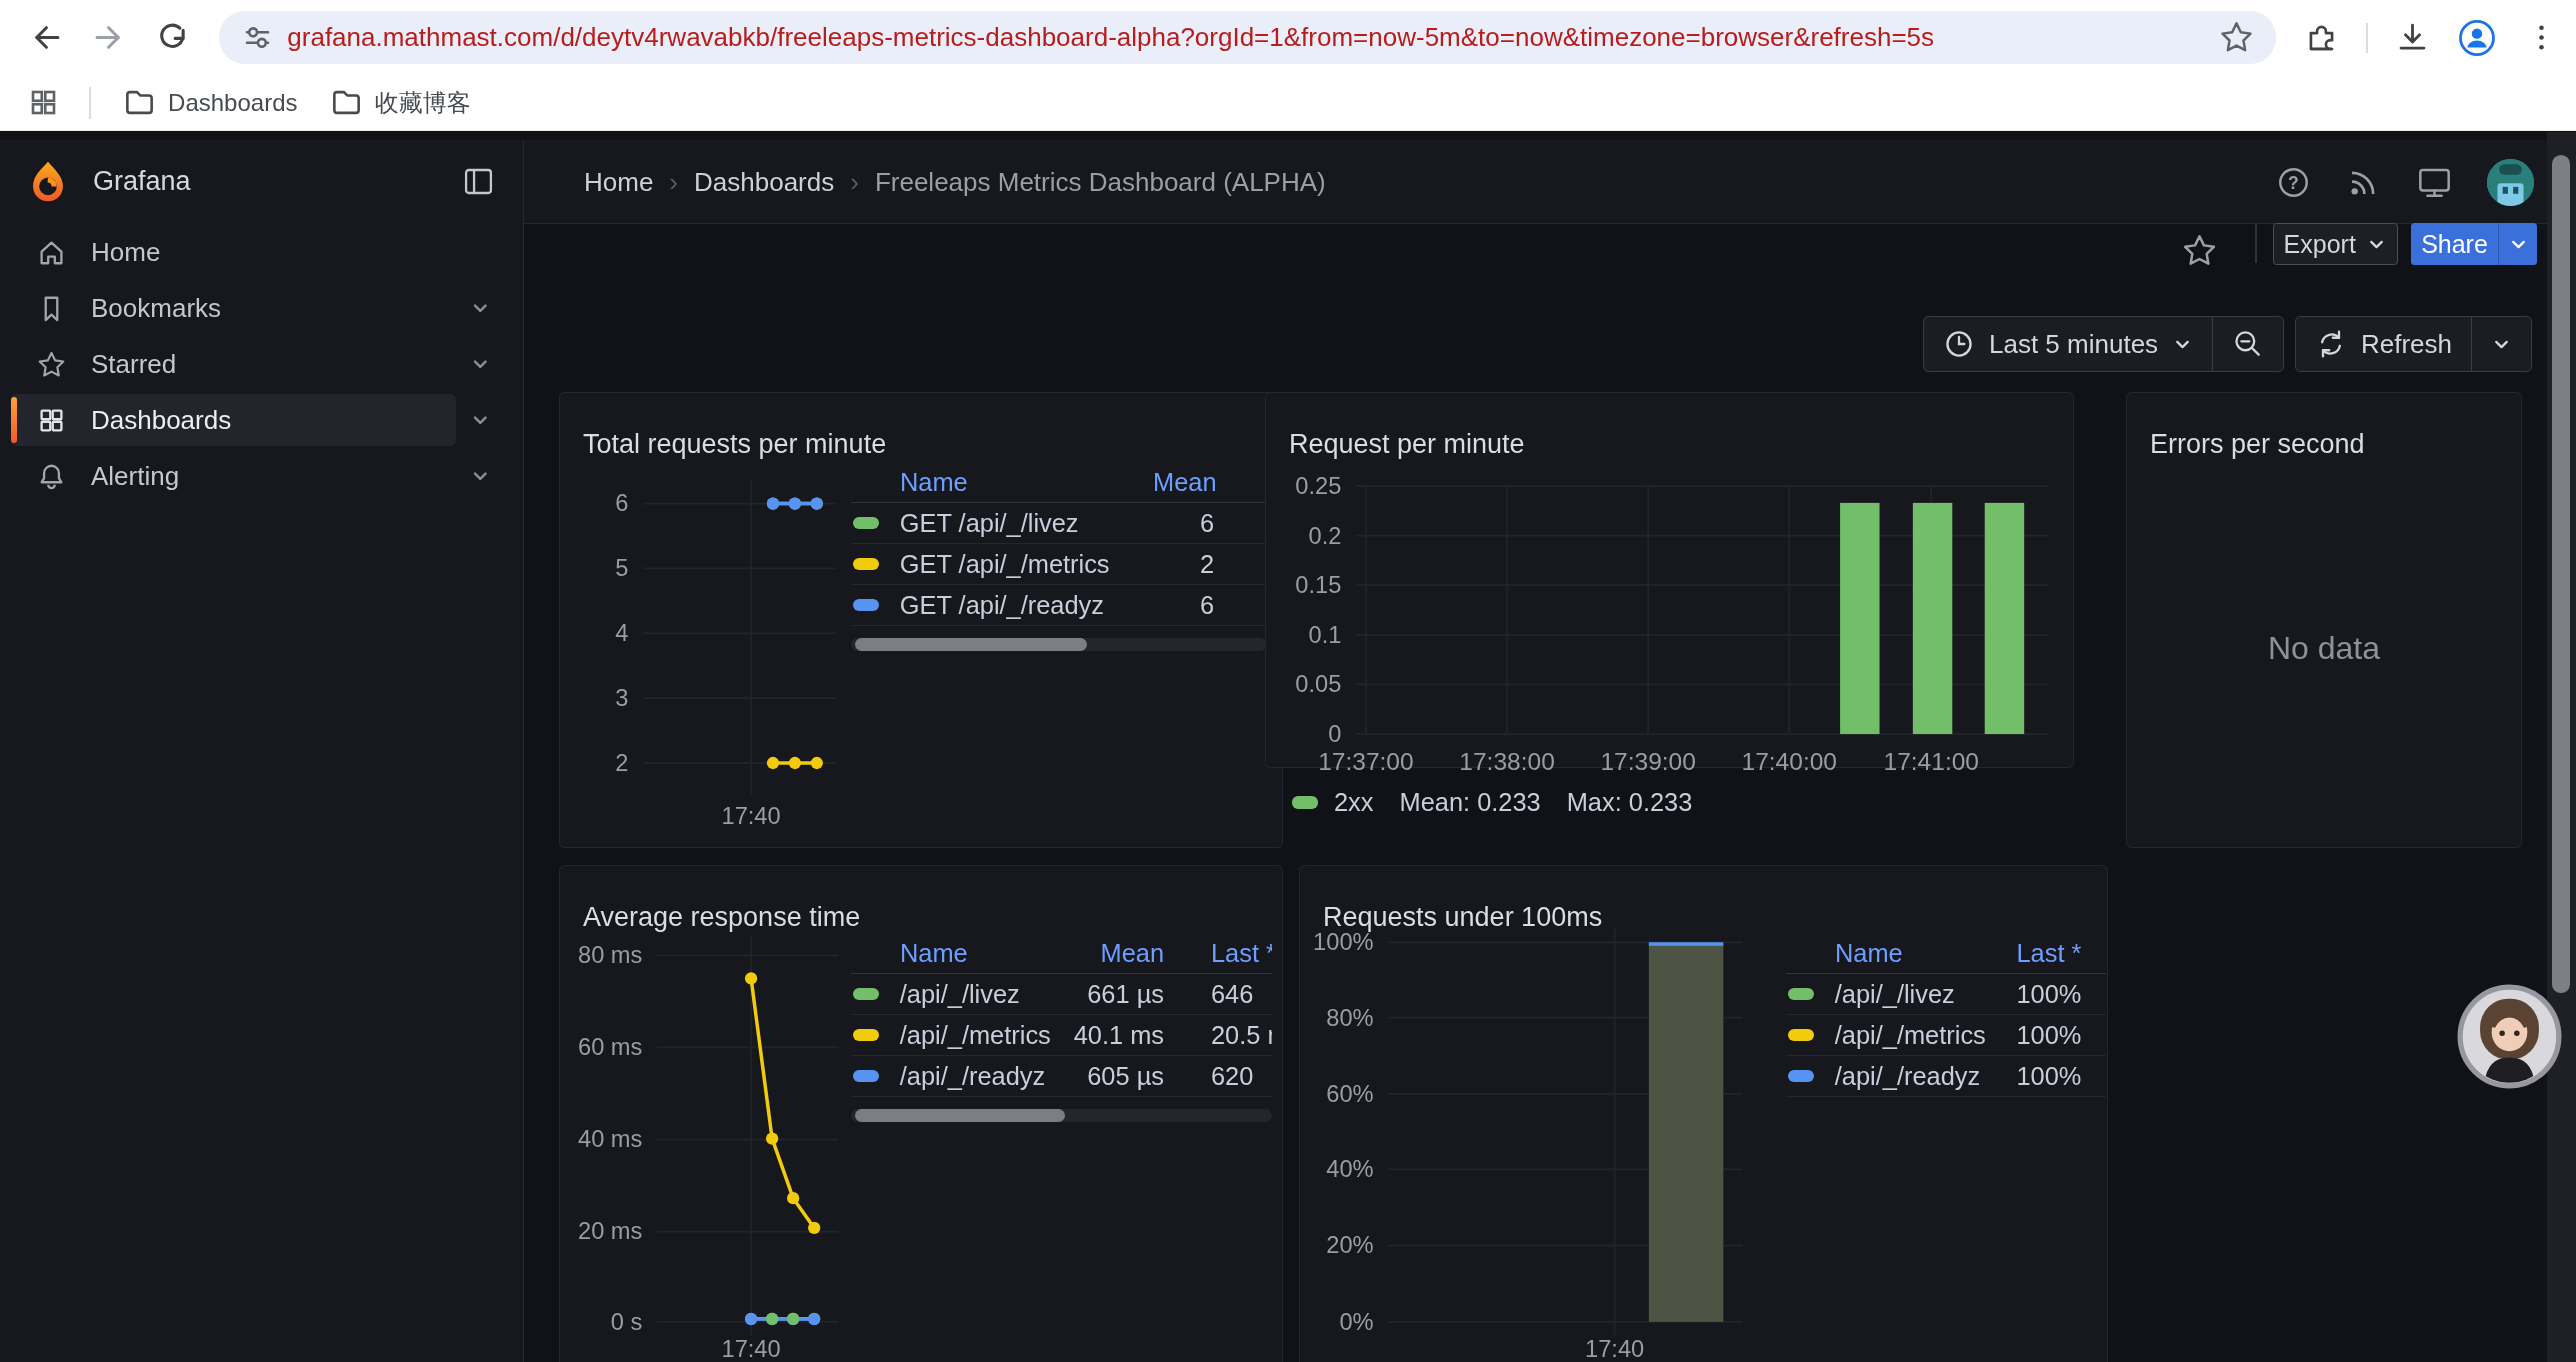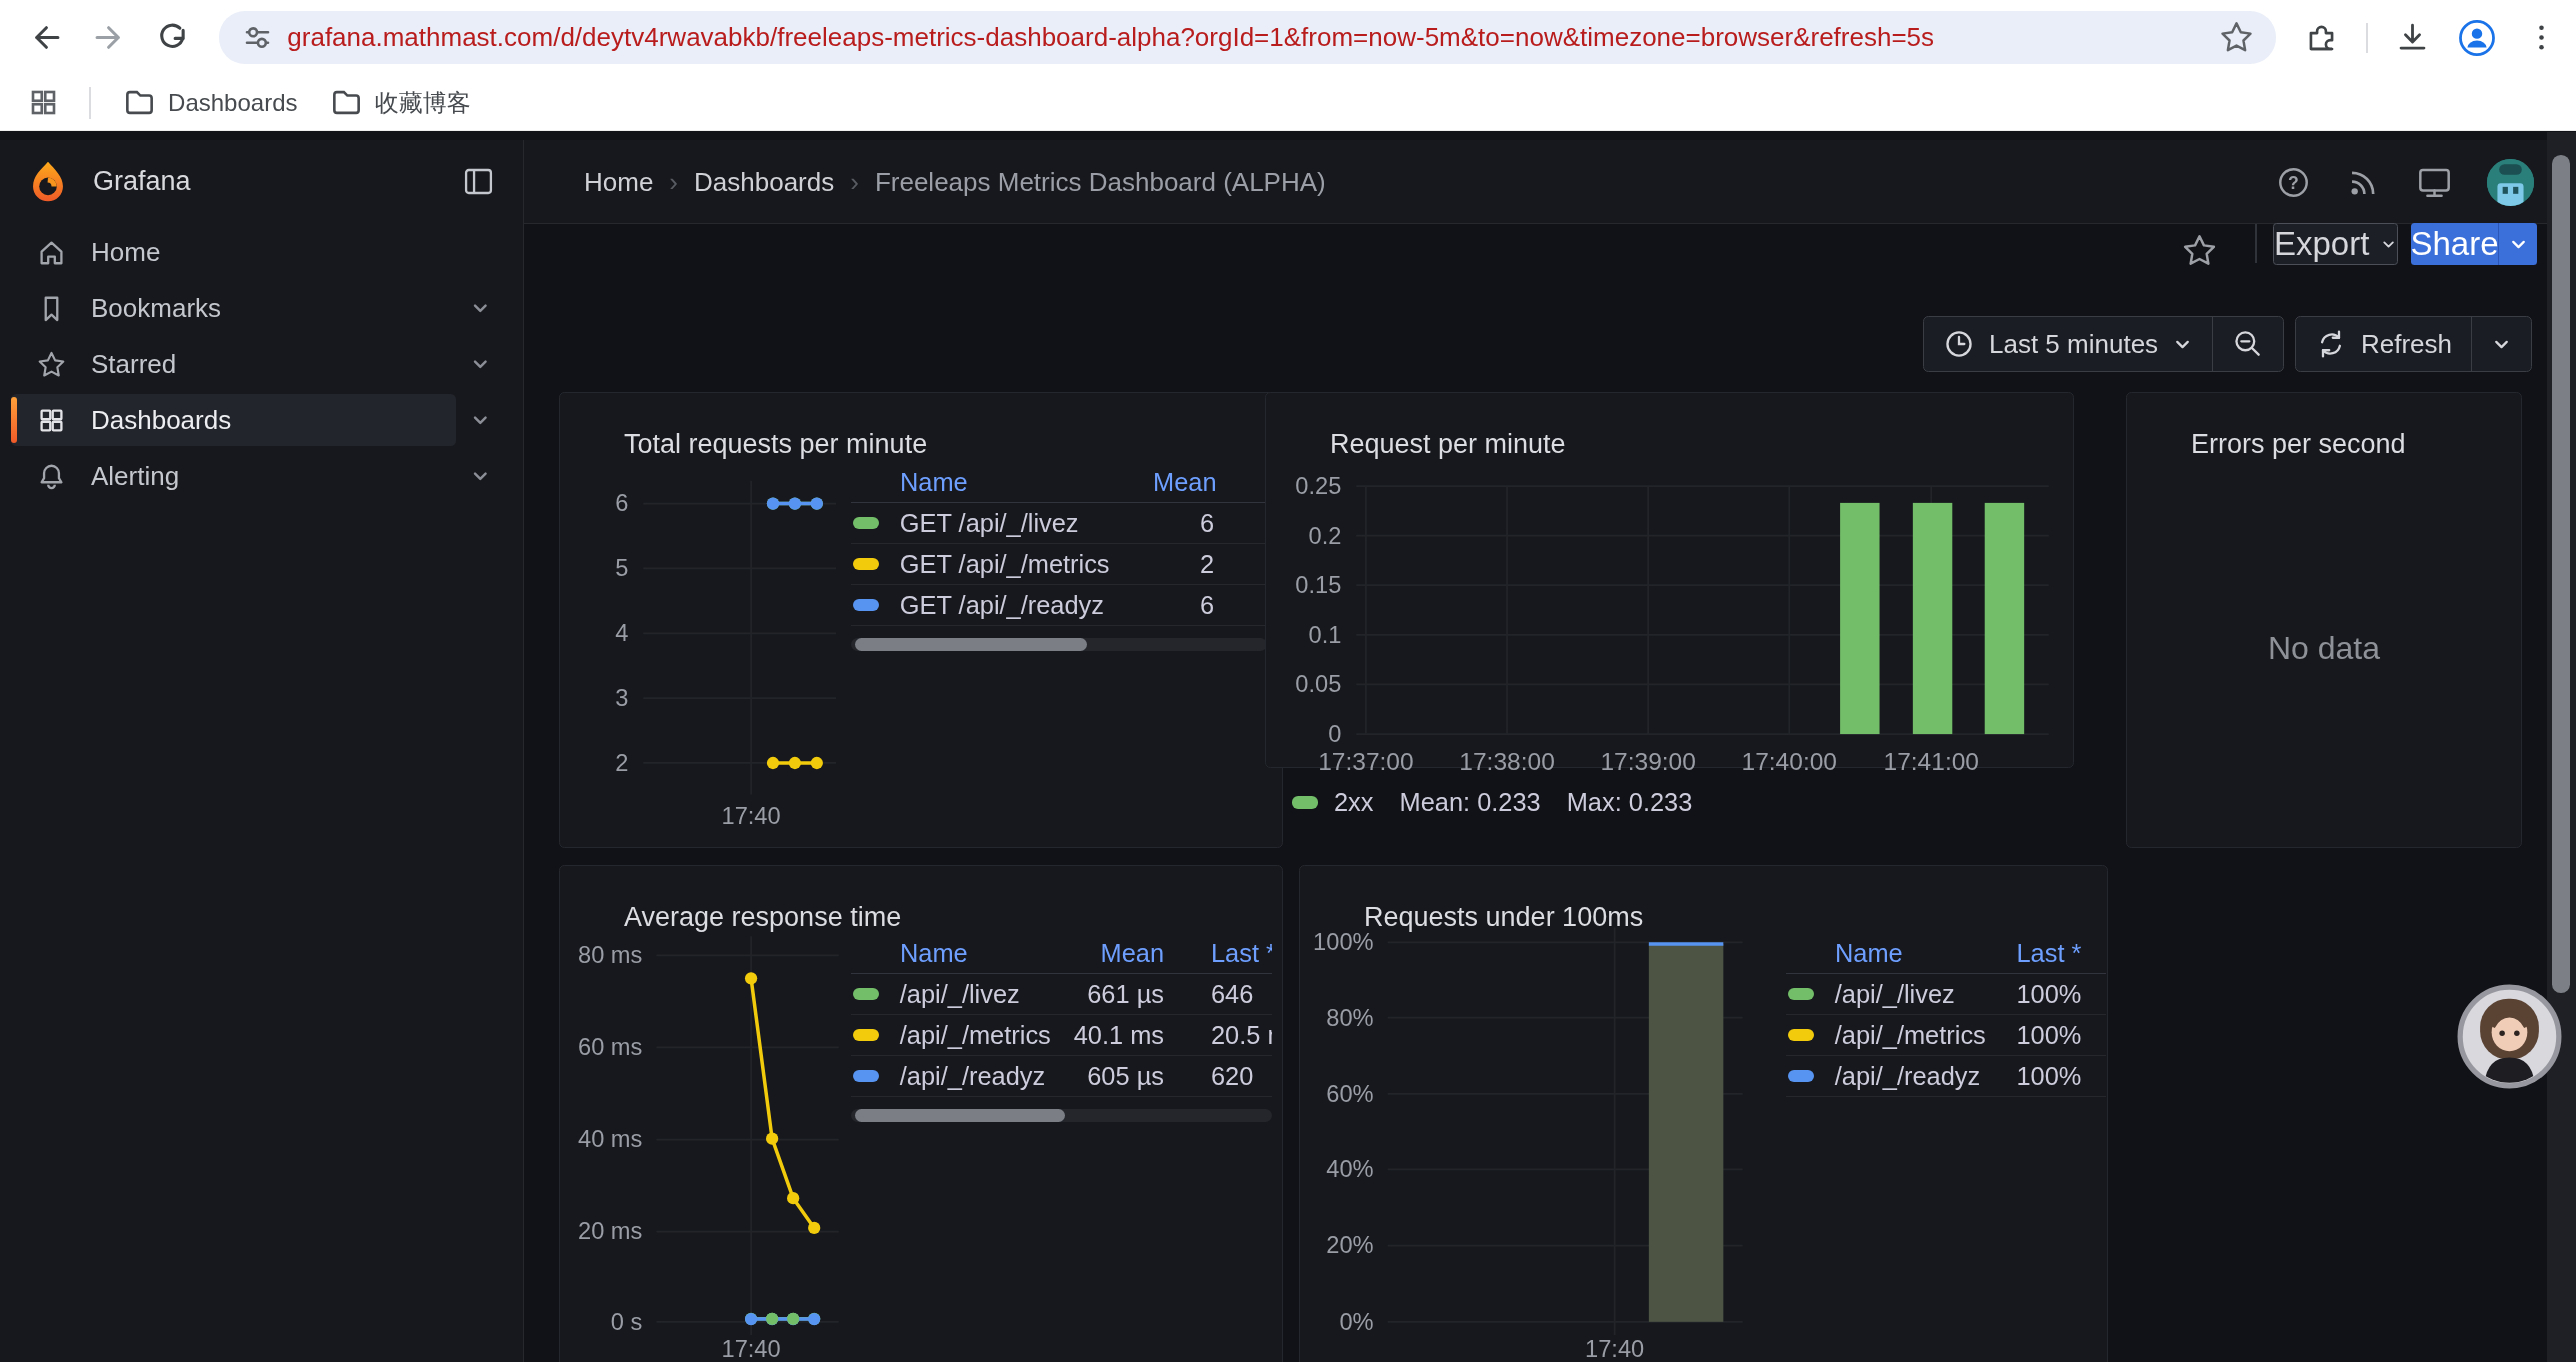--- a/index.html
+++ b/index.html
@@ -52,41 +52,41 @@
   .snav.active .hl{position:absolute;left:10.5px;width:445px;top:1.8px;bottom:1.8px;background:#23252c;border-radius:5.3px;}
   .snav.active .bar{position:absolute;left:10.5px;width:6.1px;top:5.3px;bottom:5.3px;border-radius:3.5px;
                     background:linear-gradient(#f2cc0c,#ff5286 140%);background:linear-gradient(180deg,#ffa13a,#f05a28);}
   .snav.active .slbl{color:#eceef1;}
   .snav>*{position:relative;}
 
   
   .tb-star{position:absolute;left:2180px;top:231px;cursor:pointer;}
   .tb-sep{position:absolute;left:2255px;top:224px;width:1.8px;height:39px;background:#30333a;}
   .btn{position:absolute;height:42px;border-radius:3.5px;display:flex;align-items:center;justify-content:center;
-       font-size:33px;cursor:pointer;}
+       font-size:25px;cursor:pointer;}
   .btn-export{left:2273px;top:223px;width:125px;background:#1d1f26;border:0.9px solid #4c4f57;color:#d5d7dc;gap:10.5px;}
   .btn-share{left:2411px;top:223px;width:87px;background:#3b6fd9;color:#ffffff;font-weight:500;
              border-radius:3.5px 0 0 3.5px;}
   .btn-share-chev{left:2498px;top:223px;width:39px;background:#3b6fd9;border-radius:0 3.5px 3.5px 0;
                   border-left:1.8px solid #2a57b8;}
   .tgroup{position:absolute;top:316px;height:56px;display:flex;align-items:stretch;background:#1b1d24;
           border:0.9px solid #3a3d44;border-radius:5.3px;color:#d5d7dc;font-size:26px;}
   .tseg{display:flex;align-items:center;gap:14px;padding:0 19px;cursor:pointer;}
   .tseg+.tseg{border-left:0.9px solid #3a3d44;}
   .timepicker{left:1923px;}
   .refreshgrp{left:2295px;}
 
   
   .panel{position:absolute;background:#16181d;border:0.9px solid #25272e;border-radius:5.3px;}
   .panel1{left:559px;top:392px;width:724px;height:456px;}
   .panel2{left:1265px;top:392px;width:809px;height:376px;}
   .panel3{left:2126px;top:392px;width:396px;height:456px;}
   .panel4{left:559px;top:865px;width:724px;height:526px;}
   .panel5{left:1299px;top:865px;width:809px;height:526px;}
-  .ptitle{position:absolute;left:23px;top:14px;font-size:27px;font-weight:500;color:#dcdce3;cursor:pointer;margin-left:41px;}
+  .ptitle{position:absolute;left:23px;top:14px;font-size:27px;font-weight:500;color:#dcdce3;cursor:pointer;}
   .chart{position:absolute;left:0;top:0;}
   .nodata{position:absolute;left:0;right:0;top:237px;text-align:center;color:#8e9197;font-size:32px;}
 
   
   .ltable{position:absolute;font-size:25.4px;color:#ccccdc;}
   .lt-clip{overflow:hidden;}
   .lt-row{display:flex;align-items:center;height:41px;border-bottom:0.9px solid #25272d;}
   .lt-head{color:#6e9fff;font-weight:400;border-bottom:0.9px solid #31343c;}
   .lt-name{flex:1;display:flex;align-items:center;min-width:0;white-space:nowrap;cursor:pointer;}
   .pill{width:26px;height:12.3px;border-radius:6.1px;margin:0 21px 0 1.8px;flex:none;}

